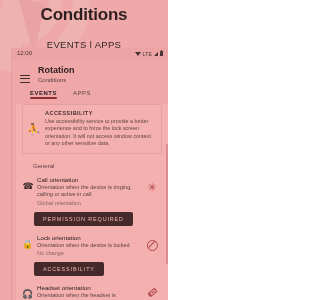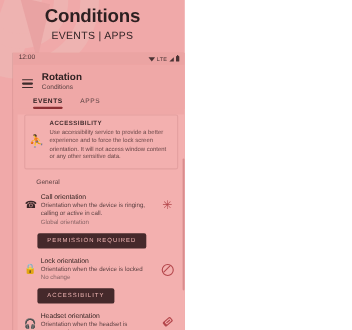--- a/index.html
+++ b/index.html
@@ -86,26 +86,27 @@
   .page-title {
     margin: 0;
     padding-top: 5px;
     font-size: 17px;
     font-weight: bold;
     color: #2c1f20;
     letter-spacing: -0.2px;
     line-height: 20px;
   }
   .page-subtitle {
-    margin: 0;
+    margin: 12px;
     padding-top: 2px;
     font-size: 9.5px;
     color: #332527;
     letter-spacing: 0.3px;
     line-height: 11px;
+    text-decoration: underline;
   }
 
   
   .phone {
     position: absolute;
     left: 12px;
     top: 48px;
     width: 156px;
     height: 252px;
     background: #efa8a7;
@@ -161,21 +162,21 @@
     content: "";
     position: absolute;
     top: -1.2px; left: 0.8px;
     width: 1.4px; height: 1px;
     background: #4a3334;
   }
 
   
   .app-bar {
     display: flex;
-    align-items: center;
+    align-items: flex-end;
     padding: 6px 6px 0 6px;
     background: #efa8a7;
   }
   .hamburger {
     width: 10px;
     margin: 4px 8px 0 2px;
     flex: 0 0 auto;
   }
   .hamburger span {
     display: block;

